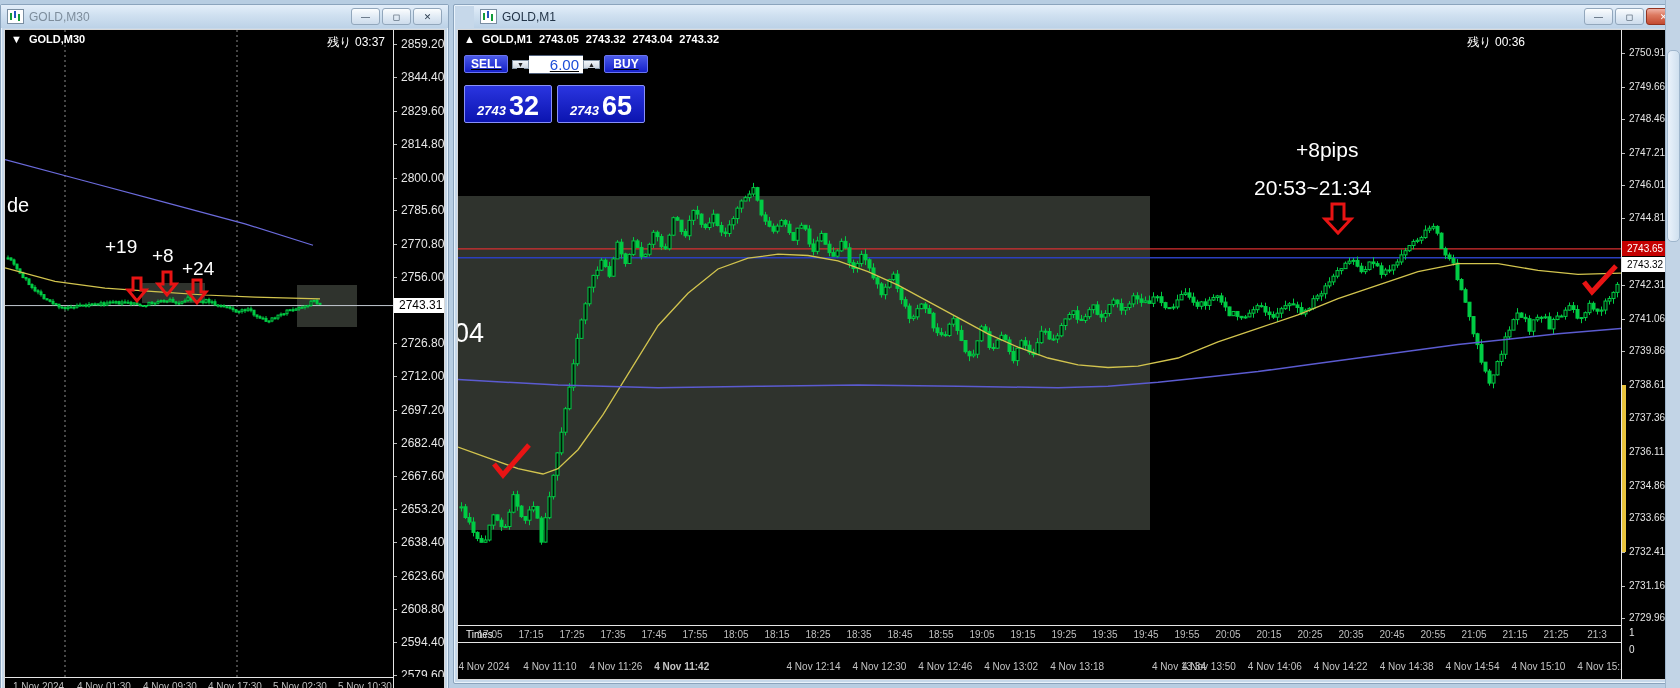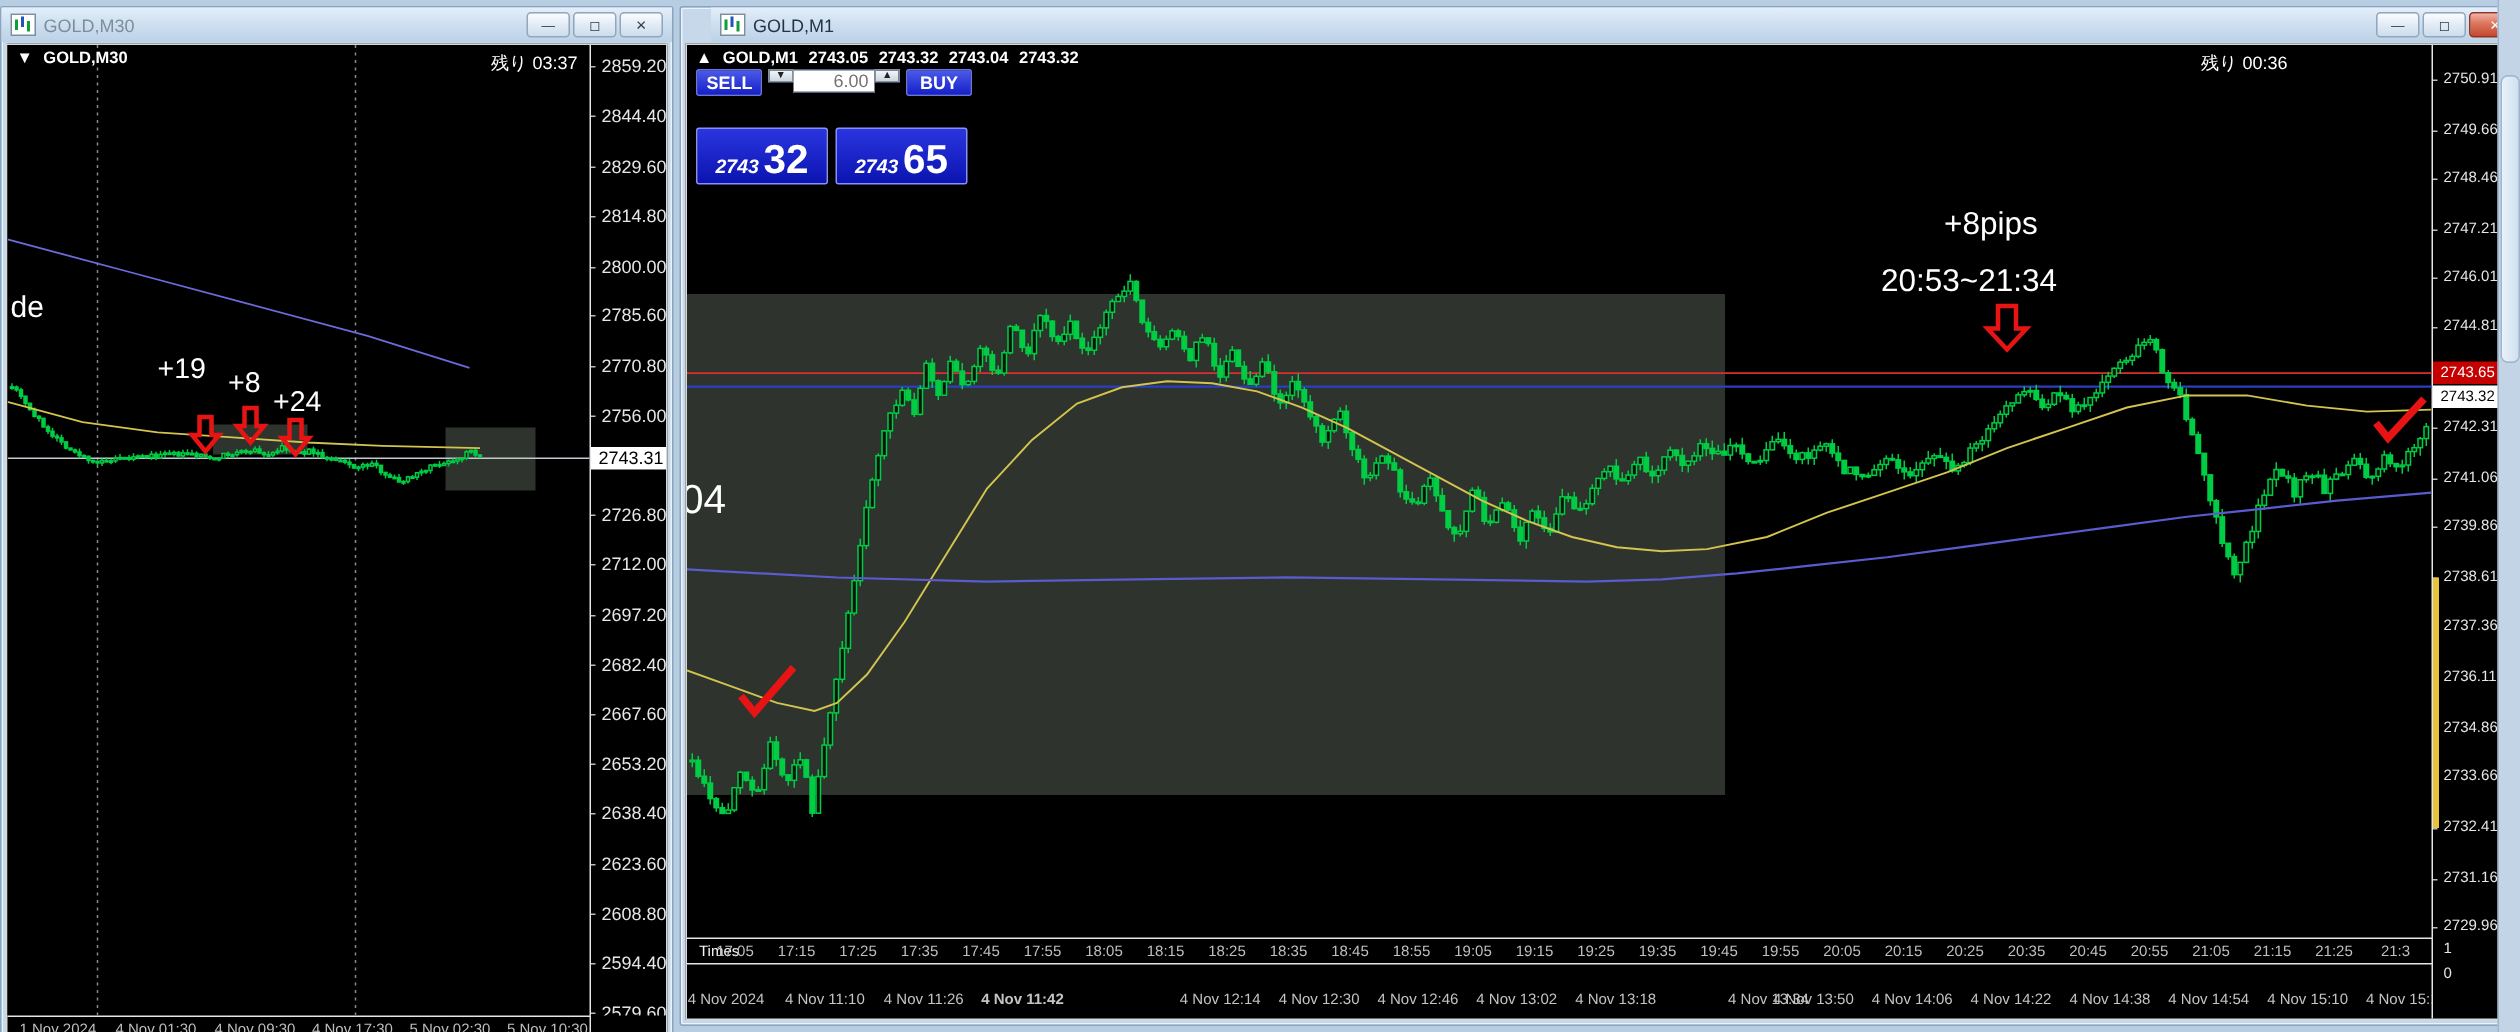--- a/index.html
+++ b/index.html
@@ -40,30 +40,30 @@
   .axis-mini{font-size:10px;color:#e6e6e6;padding:2px 0 0 7px;}
   .subrow{position:relative;overflow:hidden;border-top:1px solid #e6e6e6;border-right:1px solid #e6e6e6;}
   .dlabel{position:absolute;top:18px;transform:translateX(-50%);white-space:nowrap;font-size:10px;color:#c4c4c4;}
   .chead{position:absolute;left:6px;top:3px;z-index:6;display:flex;gap:7px;
          font-size:11px;font-weight:bold;color:#fff;white-space:nowrap;}
   .timer{position:absolute;top:4px;z-index:6;font-size:12px;color:#fff;white-space:nowrap;}
   #timer-left{right:8px;}
   #timer-right{right:96px;}
   .plot-text{position:absolute;color:#fff;white-space:nowrap;z-index:5;}
   .tpanel{position:absolute;left:6px;top:16px;z-index:8;}
-  .prow1{display:flex;height:36px;margin-bottom:3px;align-items:flex-start;}
+  .prow1{display:flex;height:36px;margin-bottom:3px;align-items:center;text-decoration:underline;}
   .sellbtn,.buybtn{width:44px;background:linear-gradient(#4a5ae8,#1520c8);color:#fff;
       border:1px solid #6a74f0;font-weight:bold;font-size:12px;border-radius:2px;
       font-family:"Liberation Sans",sans-serif;}
   .buybtn{margin-left:4px;}
   .spin{width:17px;background:linear-gradient(#f2f6fa,#ccd6e0);border:1px solid #8393a3;
       font-size:7px;color:#222;padding:0;margin-left:4px;}
   .spin.up{margin-left:0;}
   .volfield{width:50px;border:1px solid #50607a;border-left:none;border-right:none;text-align:right;
-      font-size:12px;padding:0 4px 0 0;background:#fff;color:#737373;}
+      font-size:15px;padding:0 4px 0 0;background:#fff;color:#1d4ed8;}
   .prow2{display:flex;gap:5px;}
   .quote{width:86px;height:34px;background:linear-gradient(#2a35e0,#0b14b0);border:1px solid #8890f8;
       border-radius:2px;color:#fff;display:flex;align-items:flex-end;justify-content:center;
       padding-bottom:2px;gap:3px;}
   .qsmall{font-size:13px;font-weight:bold;line-height:19px;font-style:italic;}
   .qbig{font-size:27px;font-weight:bold;line-height:27px;}
   .mdi-scroll{position:absolute;right:0;top:0;width:14px;height:688px;background:#c2d4e6;
       border-left:1px solid #9fb6cc;}
   .mdi-thumb{position:absolute;left:1px;top:50px;width:11px;height:190px;border:1px solid #9fb6cc;
       border-radius:5px;background:linear-gradient(90deg,#eaf2fb,#cfe0ef);}

